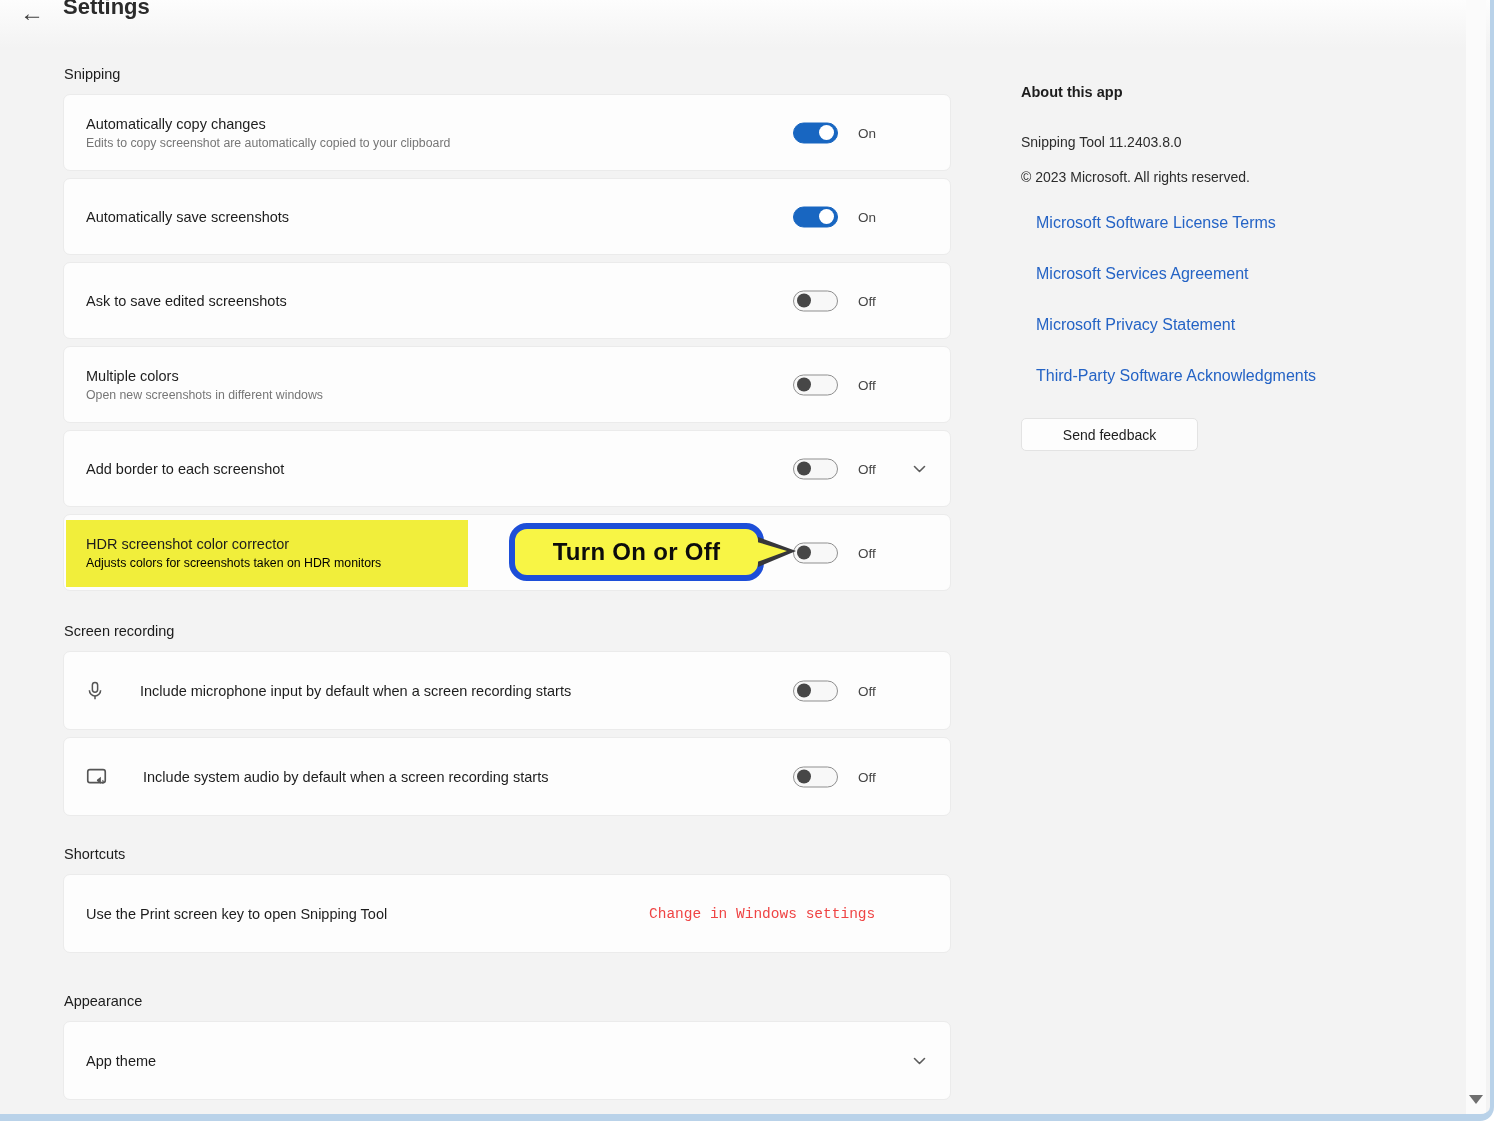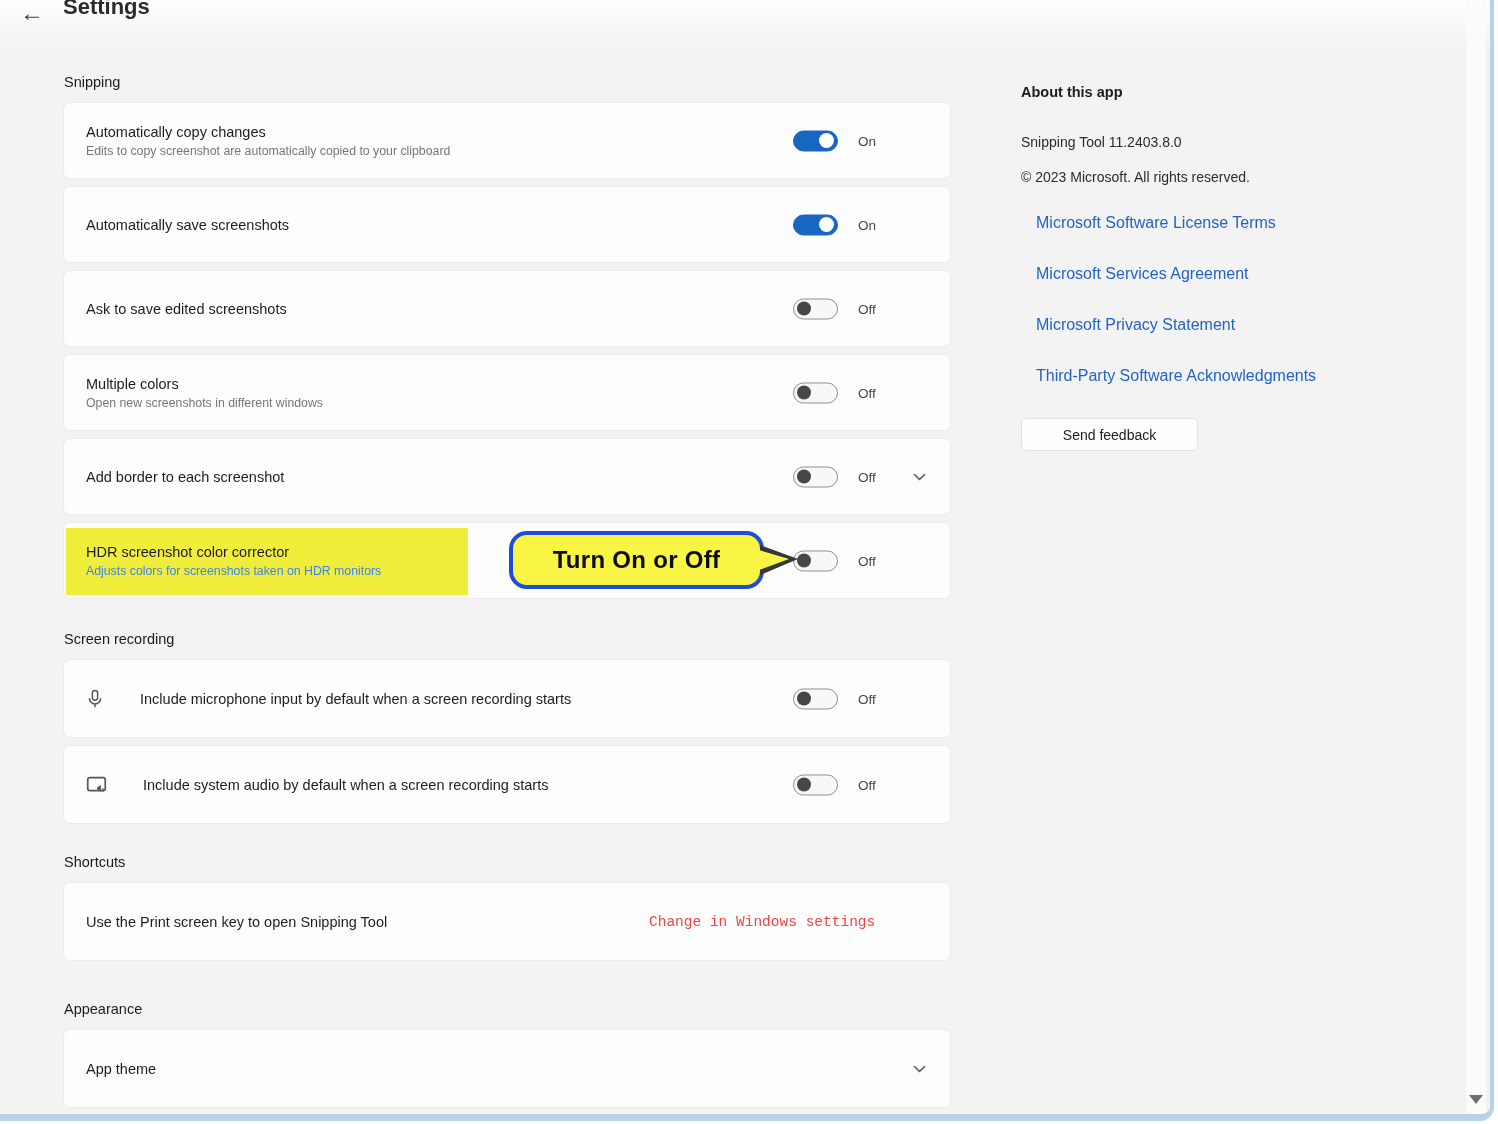--- a/index.html
+++ b/index.html
@@ -38,21 +38,21 @@
   
   .back-btn {
     position:absolute; left:20px; top:-2px;
     font-size:24px; color:#3d3d3d; line-height:30px; cursor:pointer;
   }
   .page-title {
     position:absolute; left:63px; top:-6px;
     font-size:22px; font-weight:bold; color:#2b2b2b;
   }
   
-  .main { position:absolute; left:63px; top:16px; width:888px; }
+  .main { position:absolute; left:63px; top:8px; width:888px; }
   .section-label {
     font-size:14.5px; color:#1c1c1c; margin:0 0 12px 1px; font-weight:400;
   }
   .sl-1 { margin-top:58px; }
   .sl-2 { margin-top:32px; }
   .sl-3 { margin-top:30px; }
   .sl-4 { margin-top:40px; }
   .card {
     position:relative;
     background:#fdfdfd;
@@ -90,21 +90,21 @@
     display:flex; align-items:center; cursor:pointer; z-index:3;
   }
   
   .hdr-highlight {
     position:absolute; left:2px; top:5px; bottom:3px; width:402px;
     background:#f1ee3b; z-index:1;
   }
   .callout {
     position:absolute; left:445px; top:8px; width:255px; height:58px;
     background:#f8f545;
-    border:4px solid #1d4ed8;
+    border:6px solid #1d4ed8;
     border-radius:18px;
     display:flex; align-items:center; justify-content:center;
     z-index:4;
   }
   .callout::before {
     content:""; position:absolute; right:-38px; top:50%; transform:translateY(-50%);
     width:0; height:0;
     border-left:38px solid #37373a;
     border-top:14px solid transparent;
     border-bottom:16px solid transparent;
@@ -218,21 +218,21 @@
         <svg width="13" height="9" viewBox="0 0 13 9" fill="none">
             <path d="M1.5 2l5 5 5-5" stroke="#5c5c5c" stroke-width="1.6" stroke-linecap="round" stroke-linejoin="round"></path>
           </svg>
       </span>
     </div>
 
     <div class="card">
       <div class="hdr-highlight"></div>
       <div class="row-text">
         <div class="row-title">HDR screenshot color corrector</div>
-        <div class="row-desc" style="color:#3b82f6;">Adjusts colors for screenshots taken on HDR monitors</div>
+        <div class="row-desc" style="color:#000000;">Adjusts colors for screenshots taken on HDR monitors</div>
       </div>
       <div class="controls">
         <div class="toggle off">
             <div class="knob"></div>
           </div>
         <span class="state-label">Off</span>
       </div>
       <div class="callout">
         <span class="callout-text">Turn On or Off</span>
       </div>

